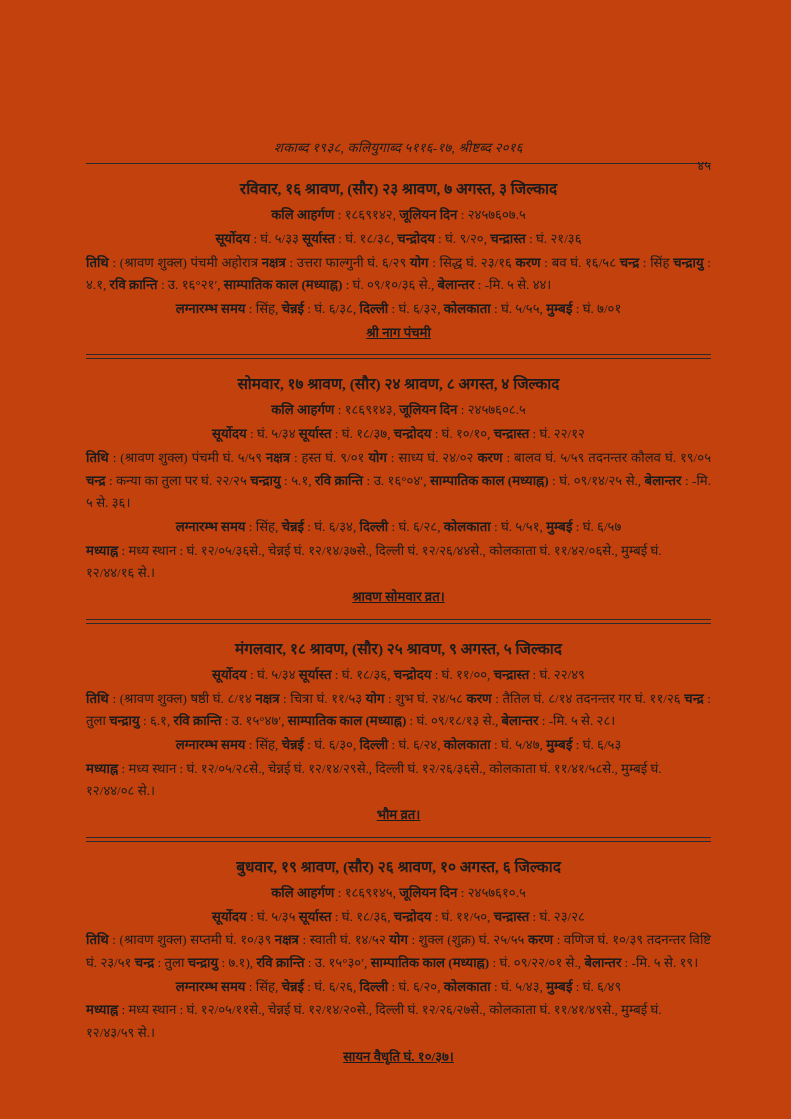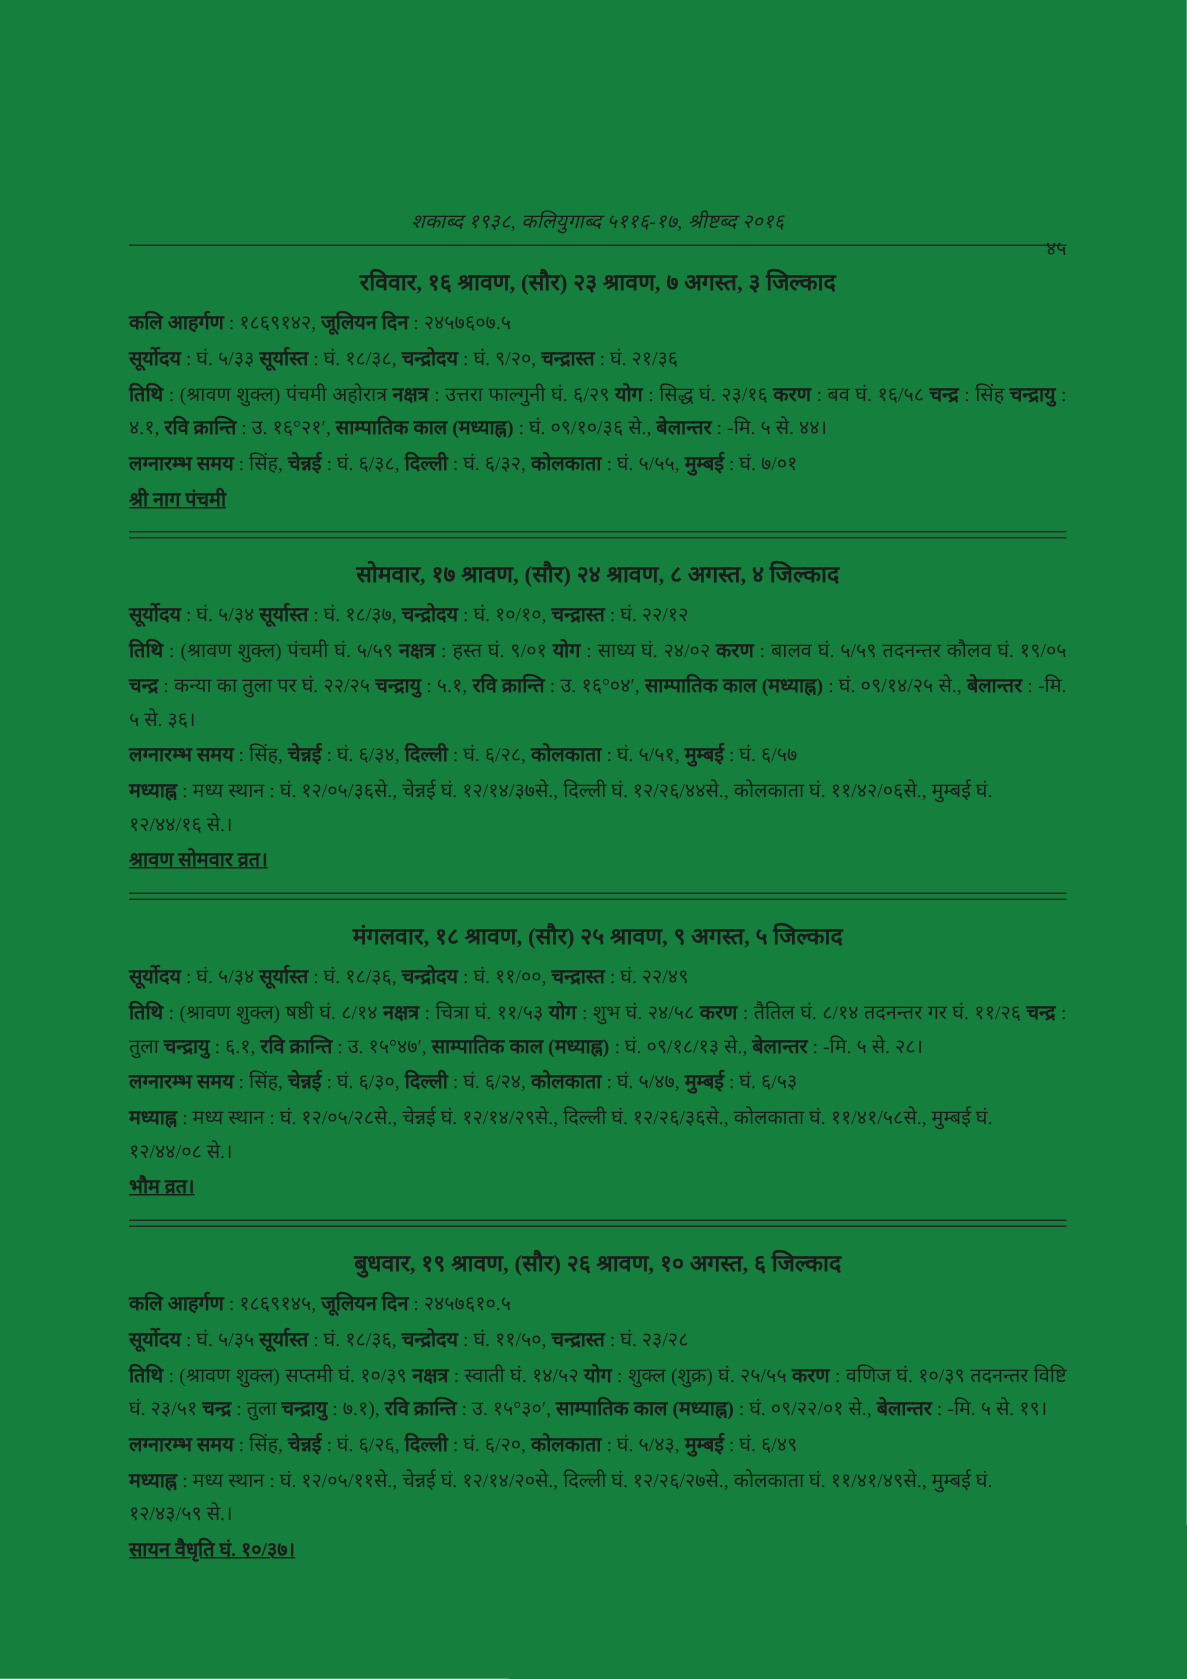--- a/index.html
+++ b/index.html
@@ -5,35 +5,35 @@
   html,body { margin:0; padding:0; }
   body {
     background:#ffffff;
     font-family:"Liberation Serif","DejaVu Serif",serif;
     color:#1c1c1c;
     -webkit-font-smoothing:antialiased;
   }
   .page {
     position:relative;
     width:791px; height:1119px;
-    background:#15803d;
+    background:#c2410c;
     overflow:hidden;
     box-sizing:border-box;
     padding:138px 80px 0 86px;
   }
   .page-header { position:relative; text-align:center; font-size:13.2px; }
   .era-line { font-style:italic; letter-spacing:0.2px; }
   .page-number { position:absolute; right:0; top:18px; font-size:13.2px; }
   .header-rule { border-top:1.6px solid #2a2a2a; margin-top:7px; }
   .divider { height:3px; border-top:1.2px solid #2a2a2a; border-bottom:1.2px solid #2a2a2a; margin:4px 0 0; }
   .day { padding:7px 0 5px; }
   .day-title { font-size:15.4px; font-weight:bold; text-align:center; margin:6px 0 4px; line-height:1.5; }
   .day-title .solar { }
   .day p { margin:1px 0; font-size:13.2px; line-height:1.72; }
-  .center { text-align:left; }
+  .center { text-align:center; }
   .justify { text-align:justify; }
   .left { text-align:left; }
   .note { font-weight:bold; margin-top:2px;text-decoration:underline; }
   .bold { font-weight:bold; }
 </style>
 </head>
 <body>
 
 <div class="page">
 
@@ -48,20 +48,21 @@
     <p class="center"><span class="bold">कलि आहर्गण</span><span> : १८६९१४२, </span><span class="bold">जूलियन दिन</span><span> : २४५७६०७.५</span></p>
     <p class="center"><span class="bold">सूर्योदय</span><span> : घं. ५/३३ </span><span class="bold">सूर्यास्त</span><span> : घं. १८/३८, </span><span class="bold">चन्द्रोदय</span><span> : घं. ९/२०, </span><span class="bold">चन्द्रास्त</span><span> : घं. २१/३६</span></p>
     <p class="justify"><span class="bold">तिथि</span><span> : (श्रावण शुक्ल) पंचमी अहोरात्र </span><span class="bold">नक्षत्र</span><span> : उत्तरा फाल्गुनी घं. ६/२९ </span><span class="bold">योग</span><span> : सिद्ध घं. २३/१६ </span><span class="bold">करण</span><span> : बव घं. १६/५८ </span><span class="bold">चन्द्र</span><span> : सिंह </span><span class="bold">चन्द्रायु</span><span> : ४.१, </span><span class="bold">रवि क्रान्ति</span><span> : उ. १६°२१′, </span><span class="bold">साम्पातिक काल (मध्याह्न)</span><span> : घं. ०९/१०/३६ से., </span><span class="bold">बेलान्तर</span><span> : -मि. ५ से. ४४।</span></p>
     <p class="center"><span class="bold">लग्नारम्भ समय</span><span> : सिंह, </span><span class="bold">चेन्नई</span><span> : घं. ६/३८, </span><span class="bold">दिल्ली</span><span> : घं. ६/३२, </span><span class="bold">कोलकाता</span><span> : घं. ५/५५, </span><span class="bold">मुम्बई</span><span> : घं. ७/०१</span></p>
     <p class="center note">श्री नाग पंचमी</p>
   </section>
   <div class="divider"></div>
 
   <section class="day">
     <h2 class="day-title"><span>सोमवार, १७ श्रावण, </span><span class="solar">(सौर) २४ श्रावण, </span><span>८ अगस्त, ४ जिल्काद</span></h2>
+    <p class="center"><span class="bold">कलि आहर्गण</span><span> : १८६९१४३, </span><span class="bold">जूलियन दिन</span><span> : २४५७६०८.५</span></p>
     <p class="center"><span class="bold">सूर्योदय</span><span> : घं. ५/३४ </span><span class="bold">सूर्यास्त</span><span> : घं. १८/३७, </span><span class="bold">चन्द्रोदय</span><span> : घं. १०/१०, </span><span class="bold">चन्द्रास्त</span><span> : घं. २२/१२</span></p>
     <p class="justify"><span class="bold">तिथि</span><span> : (श्रावण शुक्ल) पंचमी घं. ५/५९ </span><span class="bold">नक्षत्र</span><span> : हस्त घं. ९/०१ </span><span class="bold">योग</span><span> : साध्य घं. २४/०२ </span><span class="bold">करण</span><span> : बालव घं. ५/५९ तदनन्तर कौलव घं. १९/०५ </span><span class="bold">चन्द्र</span><span> : कन्या का तुला पर घं. २२/२५ </span><span class="bold">चन्द्रायु</span><span> : ५.१, </span><span class="bold">रवि क्रान्ति</span><span> : उ. १६°०४′, </span><span class="bold">साम्पातिक काल (मध्याह्न)</span><span> : घं. ०९/१४/२५ से., </span><span class="bold">बेलान्तर</span><span> : -मि. ५ से. ३६।</span></p>
     <p class="center"><span class="bold">लग्नारम्भ समय</span><span> : सिंह, </span><span class="bold">चेन्नई</span><span> : घं. ६/३४, </span><span class="bold">दिल्ली</span><span> : घं. ६/२८, </span><span class="bold">कोलकाता</span><span> : घं. ५/५१, </span><span class="bold">मुम्बई</span><span> : घं. ६/५७</span></p>
     <p class="left"><span class="bold">मध्याह्न</span><span> : मध्य स्थान : घं. १२/०५/३६से., चेन्नई घं. १२/१४/३७से., दिल्ली घं. १२/२६/४४से., कोलकाता घं. ११/४२/०६से., मुम्बई घं. १२/४४/१६ से.।</span></p>
     <p class="center note">श्रावण सोमवार व्रत।</p>
   </section>
   <div class="divider"></div>
 
   <section class="day">
     <h2 class="day-title"><span>मंगलवार, १८ श्रावण, </span><span class="solar">(सौर) २५ श्रावण, </span><span>९ अगस्त, ५ जिल्काद</span></h2>

